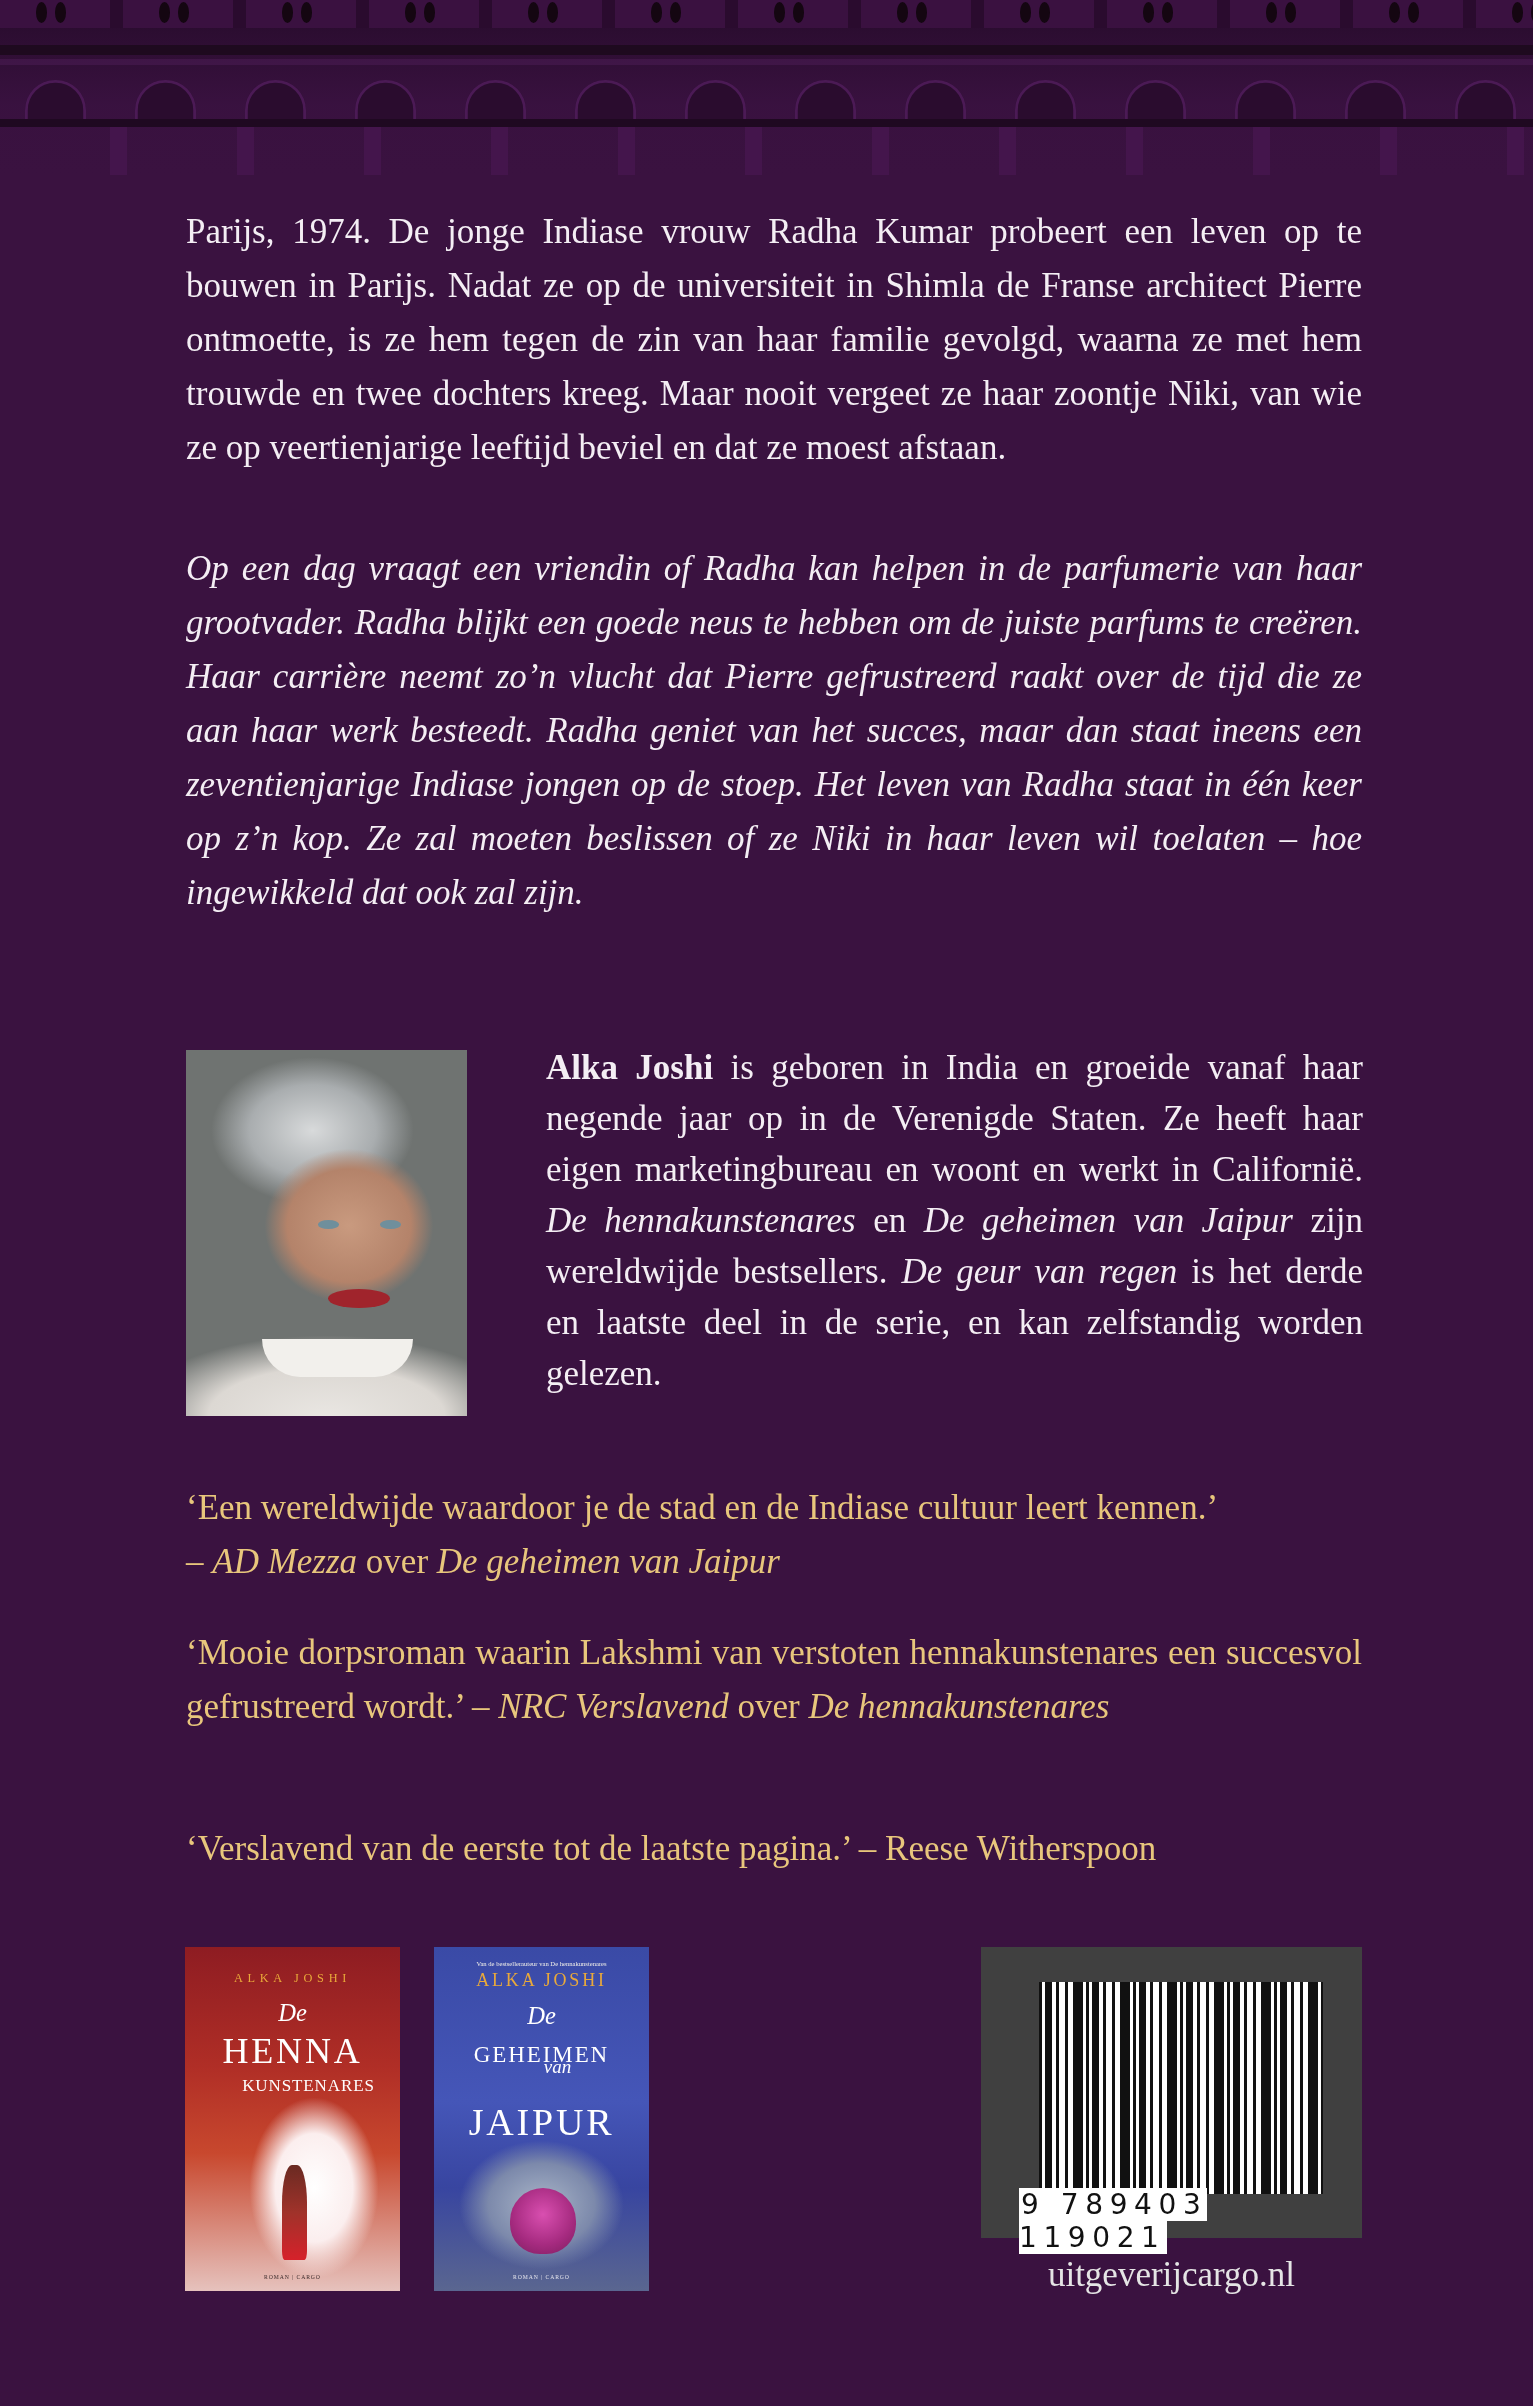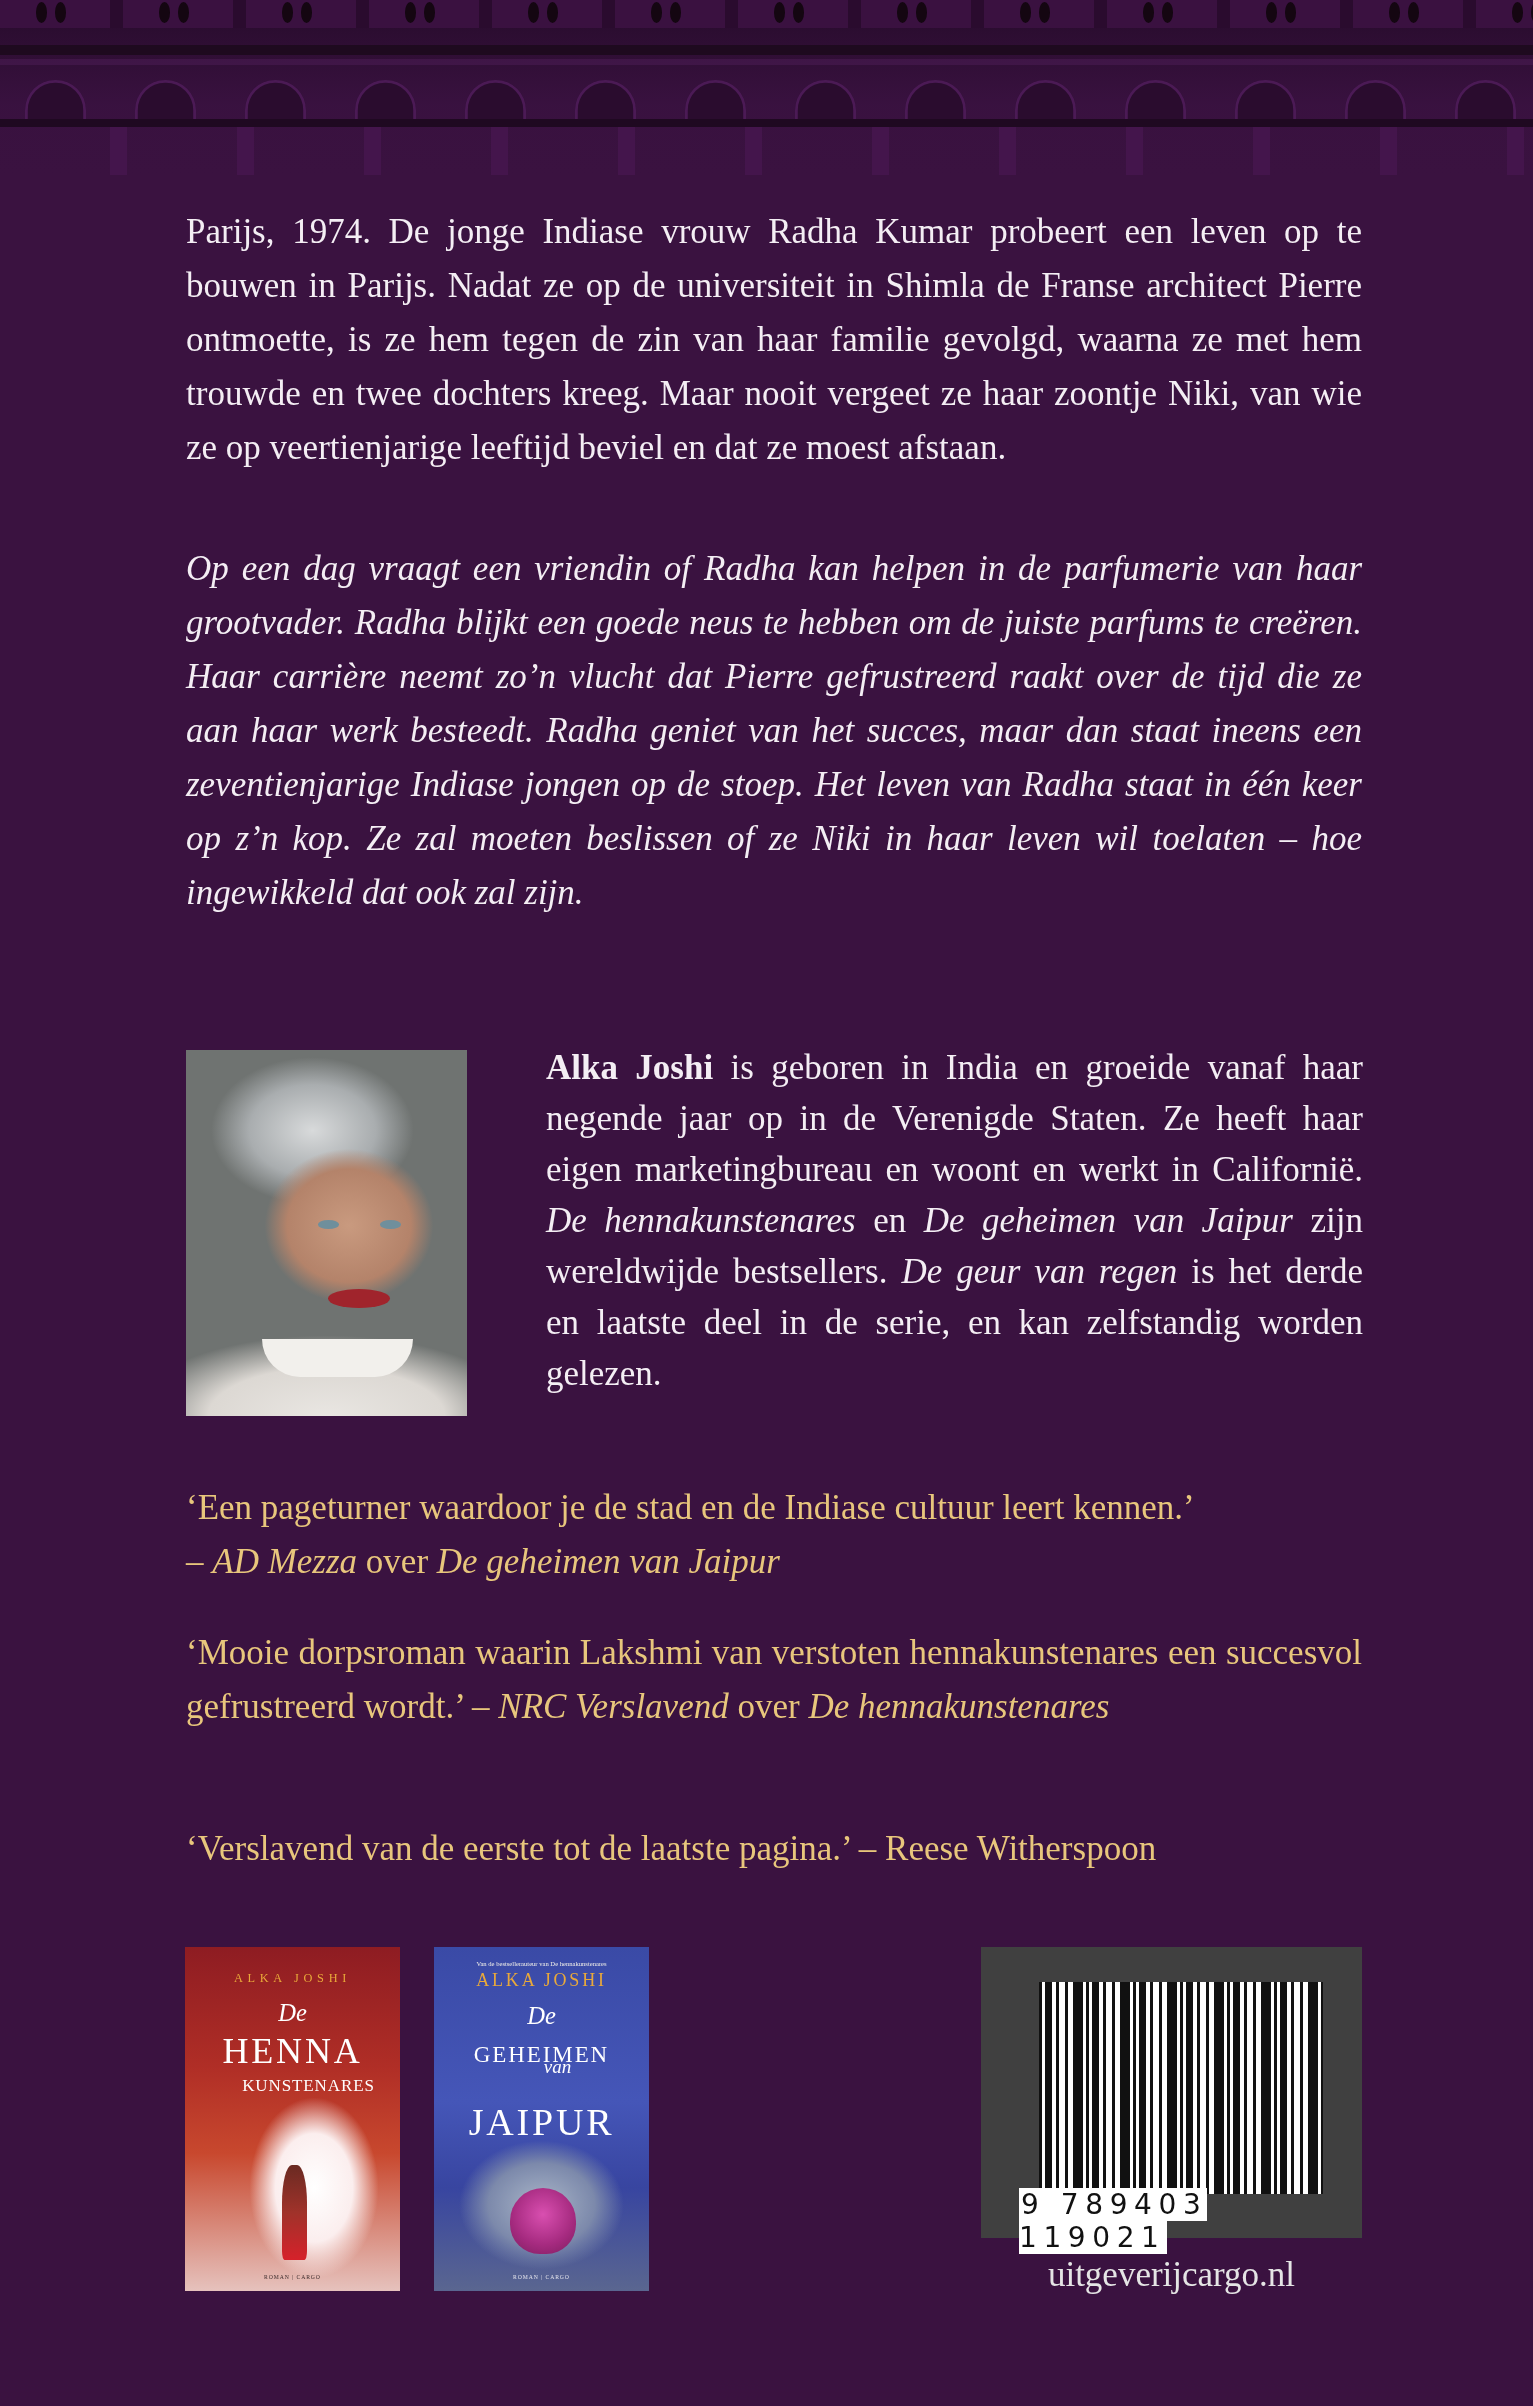--- a/index.html
+++ b/index.html
@@ -213,21 +213,21 @@
   <div class="lips"></div>
   <div class="collar"></div>
 </div>
 
 <div class="author-bio">
   <b>Alka Joshi</b><span> is geboren in India en groeide vanaf haar negende jaar op in de Verenigde Staten. Ze heeft haar eigen marketingbureau en woont en werkt in Californië. </span><i>De hennakunstenares</i><span> en </span><i>De geheimen van Jaipur</i><span> zijn wereldwijde bestsellers. </span><i>De geur van regen</i><span> is het derde en laatste deel in de serie, en kan zelfstandig worden gelezen.</span>
 </div>
 
 <div class="quotes">
   <p class="quote" id="q1">
-    <span>‘Een pageturner waardoor je de stad en de Indiase cultuur leert kennen.’</span><br><span>– </span><i>AD Mezza</i><span> over </span><i>De geheimen van Jaipur</i>
+    <span>‘Een wereldwijde waardoor je de stad en de Indiase cultuur leert kennen.’</span><br><span>– </span><i>AD Mezza</i><span> over </span><i>De geheimen van Jaipur</i>
   </p>
   <p class="quote" id="q2">
     <span>‘Mooie dorpsroman waarin Lakshmi van verstoten hennakunstenares een succesvol gefrustreerd wordt.’</span><span> – </span><i>NRC Verslavend</i><span> over </span><i>De henna­kunstenares</i>
   </p>
   <p class="quote" id="q3">
     <span>‘Verslavend van de eerste tot de laatste pagina.’</span><span> – </span><span>Reese Witherspoon</span>
   </p>
 </div>
 
 <div class="cover" id="cover1">

